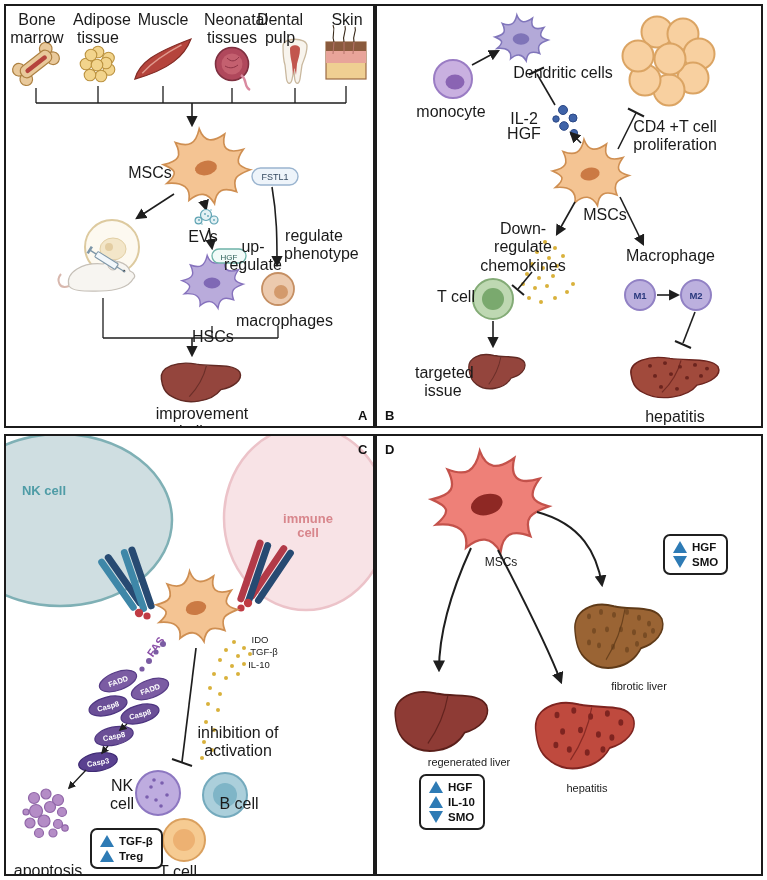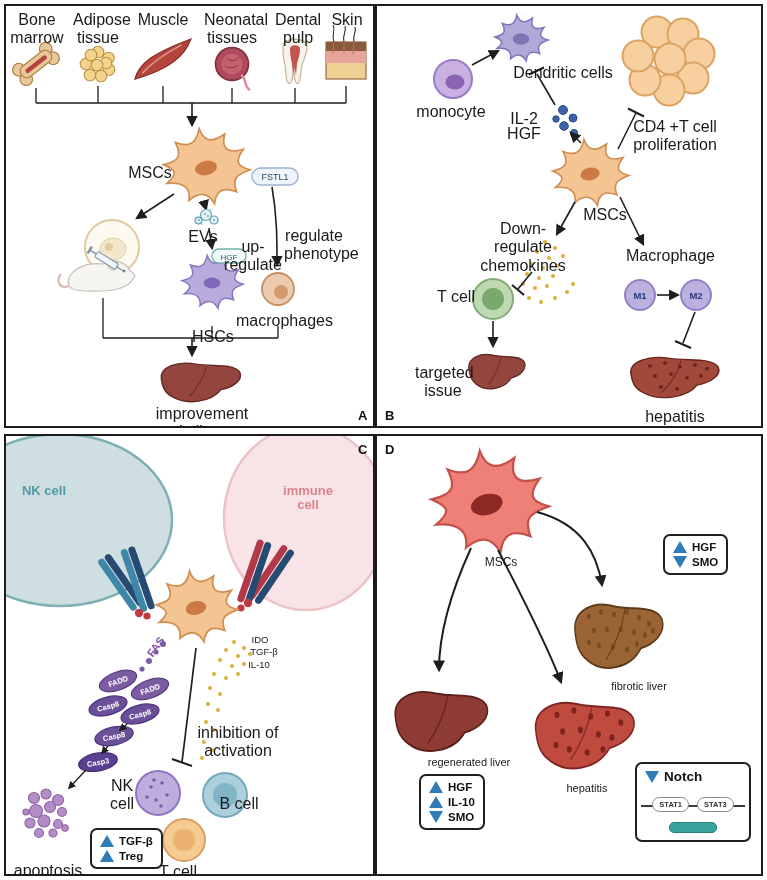--- a/index.html
+++ b/index.html
@@ -10,21 +10,21 @@
   #panel-b { left:375px; top:4px; width:388px; height:424px; }
   #panel-c { left:4px; top:434px; width:371px; height:442px; }
   #panel-d { left:375px; top:434px; width:388px; height:442px; }
   .art { position:absolute; left:0; top:0; }
   .lbl { position:absolute; transform:translateX(-50%); text-align:center;
          font-size:16px; line-height:1.15; color:#1a1a1a; }
   .lbl.s9 { font-size:9.5px; }
   .lbl.s11 { font-size:11px; }
   .lbl.s12 { font-size:12px; }
   .teal-text { color:#4f9ca6; font-weight:bold; font-size:13px; line-height:1.1; }
-  .pink-text { color:#d8868c; font-weight:bold; font-size:13px; line-height:1.1; }
+  .pink-text { color:#d8868c; font-weight:bold; font-size:13px; line-height:1.1;margin-top:28px; }
   .plabel { position:absolute; font-weight:bold; font-size:13px; color:#111; }
   .infobox { position:absolute; background:#fff; border:2px solid #1f1f1f; border-radius:7px;
              padding:5px 8px; display:flex; flex-direction:column; gap:3px; align-items:flex-start; }
   .boxrow { display:flex; align-items:center; gap:5px; }
   .boxlabel { font-weight:bold; font-size:11.5px; color:#111; }
   .boxlabel.big { font-size:13.5px; }
   .tri { width:0; height:0; display:inline-block; }
   .tri-up   { border-left:7px solid transparent; border-right:7px solid transparent; border-bottom:12px solid #2e7bb5; }
   .tri-down { border-left:7px solid transparent; border-right:7px solid transparent; border-top:12px solid #2e7bb5; }
   .infobox.notch { align-items:stretch; width:96px; }
@@ -175,21 +175,21 @@
       <g transform="translate(150,352) scale(0.9,0.88)">
         <path d="M6,24 C4,10 24,3 45,7 C64,10 86,6 93,16 C97,25 86,33 72,36 C62,50 34,54 18,44 C9,39 7,32 6,24 Z" fill="#94453d" stroke="#622a24" stroke-width="1.6"></path>
         <path d="M56,9 C53,22 47,33 37,44" stroke="#622a24" stroke-width="1.2" fill="none" opacity="0.85"></path>
       </g>
     </svg>
 
     <div class="lbl" style="left:31px;top:5px;width:70px;">Bone marrow</div>
     <div class="lbl" style="left:92px;top:5px;width:50px;">Adipose tissue</div>
     <div class="lbl" style="left:157px;top:5px;width:54px;">Muscle</div>
     <div class="lbl" style="left:226px;top:5px;width:56px;">Neonatal tissues</div>
-    <div class="lbl" style="left:292px;top:5px;width:72px;">Dental pulp</div>
+    <div class="lbl" style="left:274px;top:5px;width:72px;">Dental pulp</div>
     <div class="lbl" style="left:341px;top:5px;width:40px;">Skin</div>
     <div class="lbl" style="left:144px;top:158px;width:44px;">MSCs</div>
     <div class="lbl" style="left:197px;top:222px;width:30px;">EVs</div>
     <div class="lbl" style="left:247px;top:232px;width:72px;">up-regulate</div>
     <div class="lbl" style="left:308px;top:221px;width:60px;">regulate phenotype</div>
     <div class="lbl" style="left:206px;top:322px;width:40px;">HSCs</div>
     <div class="lbl" style="left:272px;top:306px;width:84px;">macrophages</div>
     <div class="lbl" style="left:196px;top:399px;width:104px;text-align:center;">improvement in liver function</div>
     <div class="plabel" style="left:352px;top:402px;">A</div>
   </div>
@@ -597,28 +597,17 @@
       <div class="boxrow">
         <span class="tri tri-up"></span>
         <span class="boxlabel">IL-10</span>
       </div>
       <div class="boxrow">
         <span class="tri tri-down"></span>
         <span class="boxlabel">SMO</span>
       </div>
     </div>
 
-    <div class="infobox notch" style="left:258px;top:326px;">
-      <div class="boxrow">
-        <span class="tri tri-down"></span>
-        <span class="boxlabel big">Notch</span>
-      </div>
-      <div class="stat-row">
-        <span class="stat-pill">STAT1</span>
-        <span class="stat-pill">STAT3</span>
-      </div>
-      <div class="teal-bar"></div>
-    </div>
 
     <div class="plabel" style="left:8px;top:6px;">D</div>
   </div>
 
 </div>
 
 </body></html>

